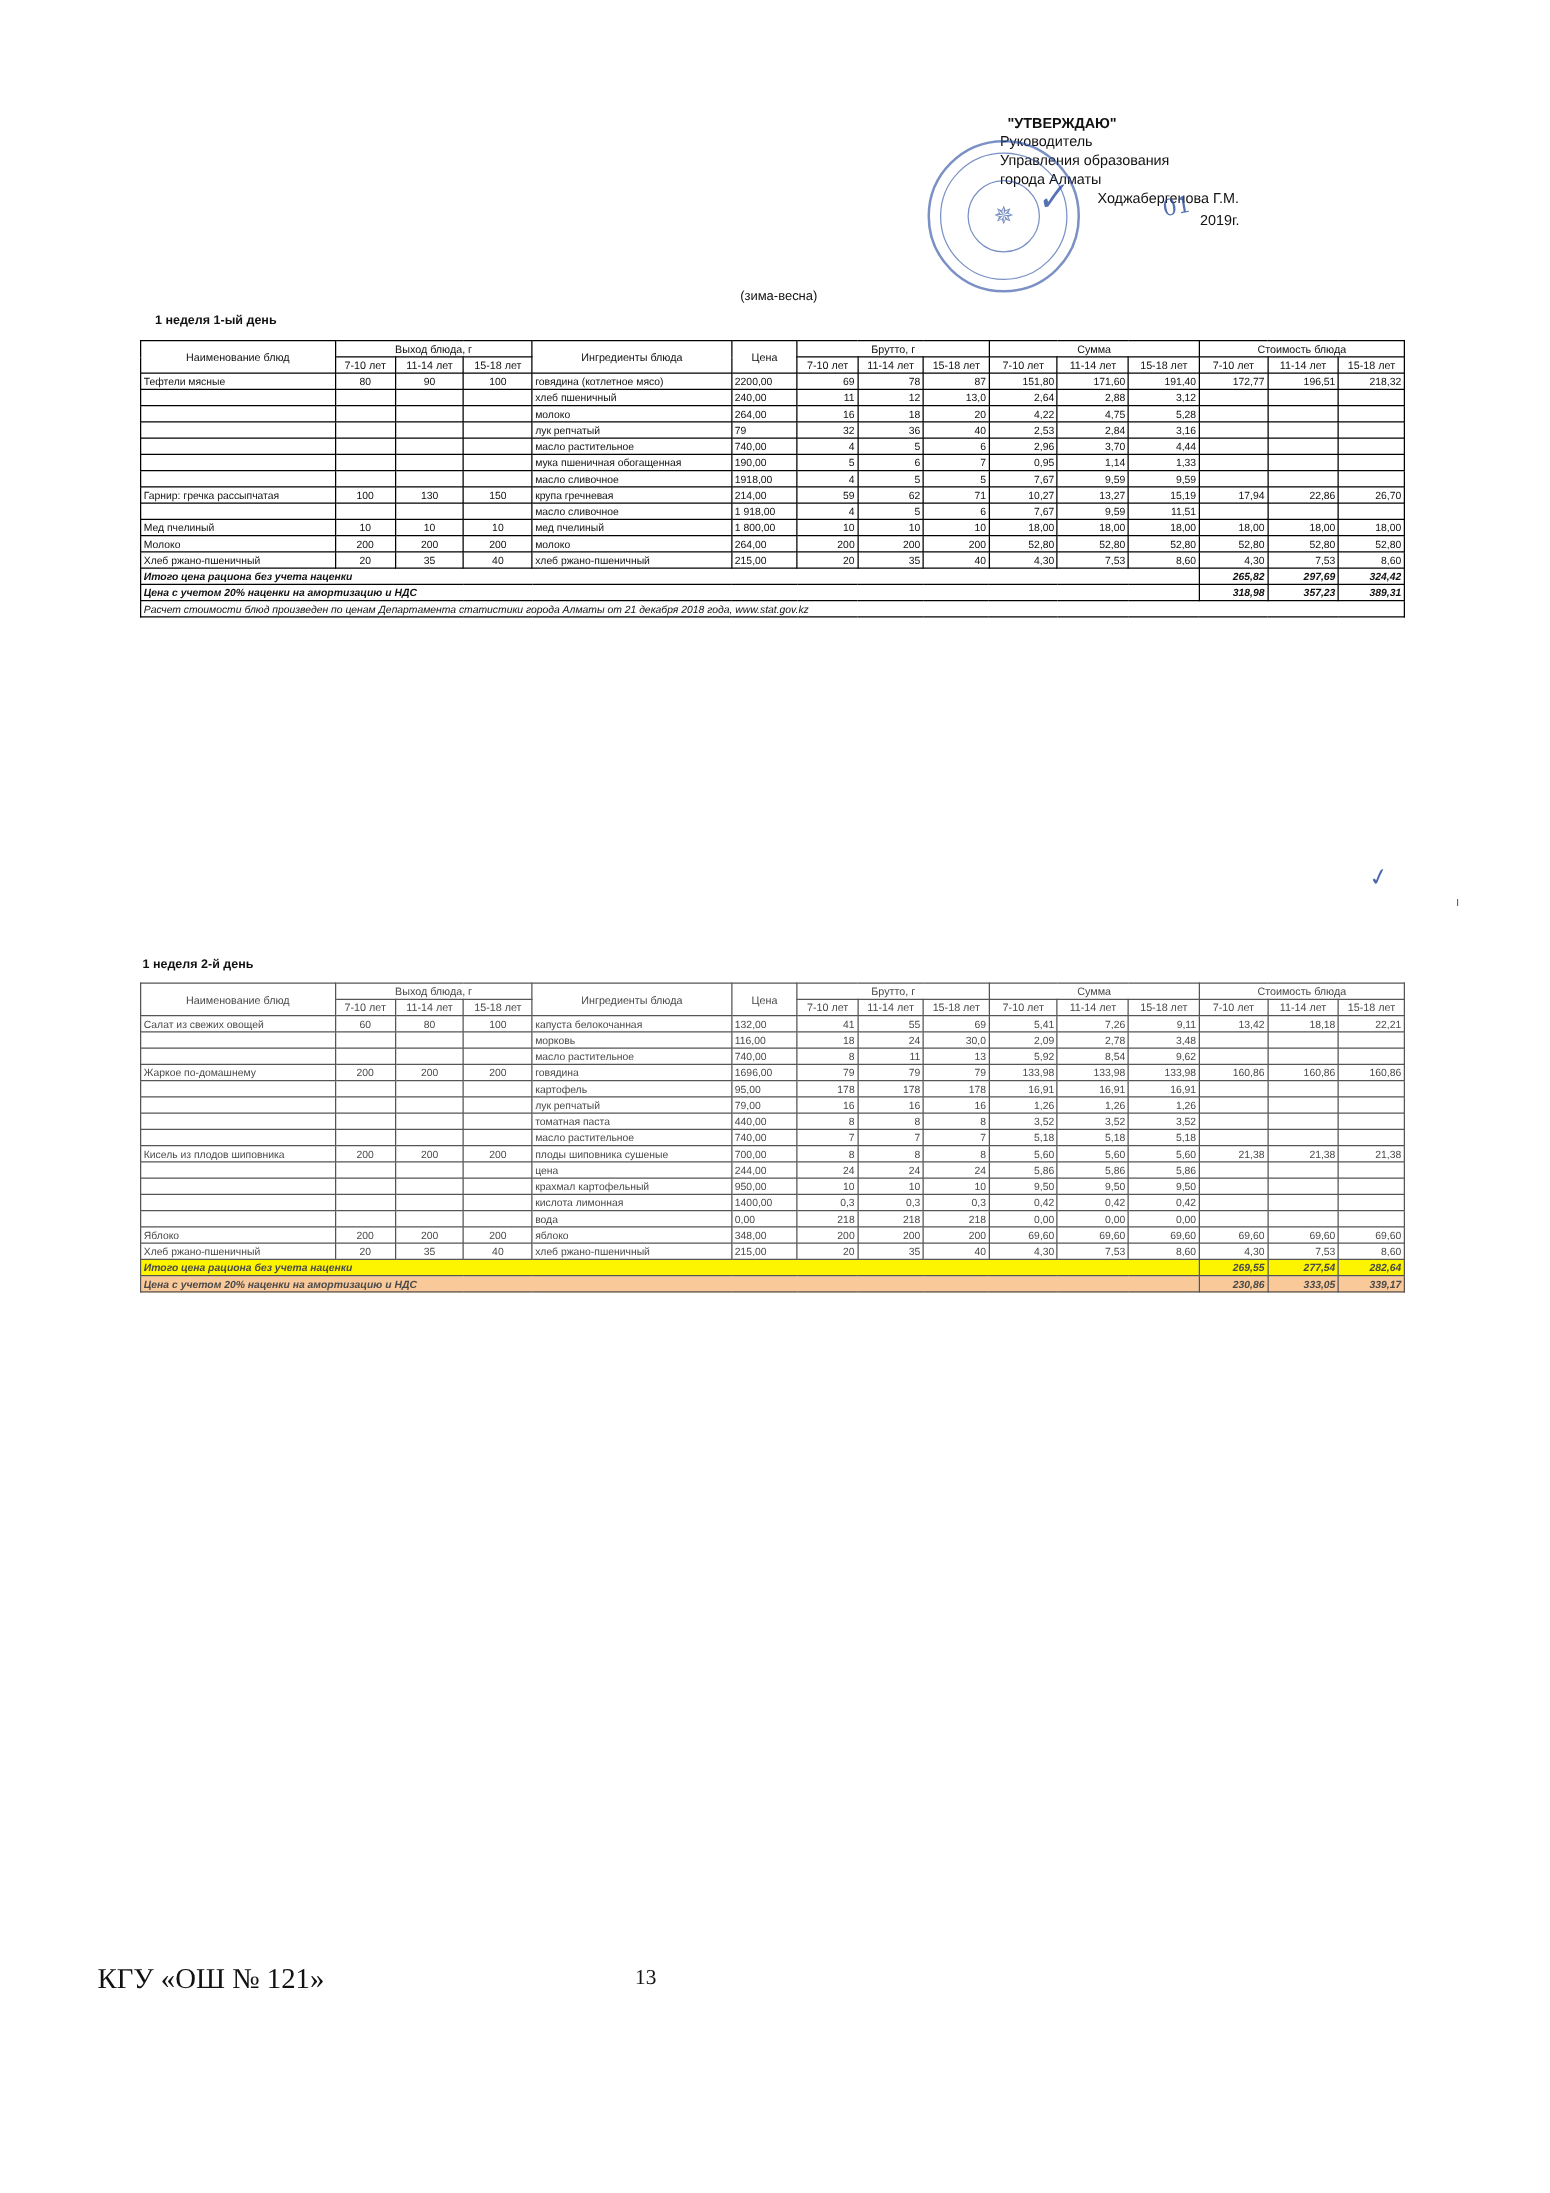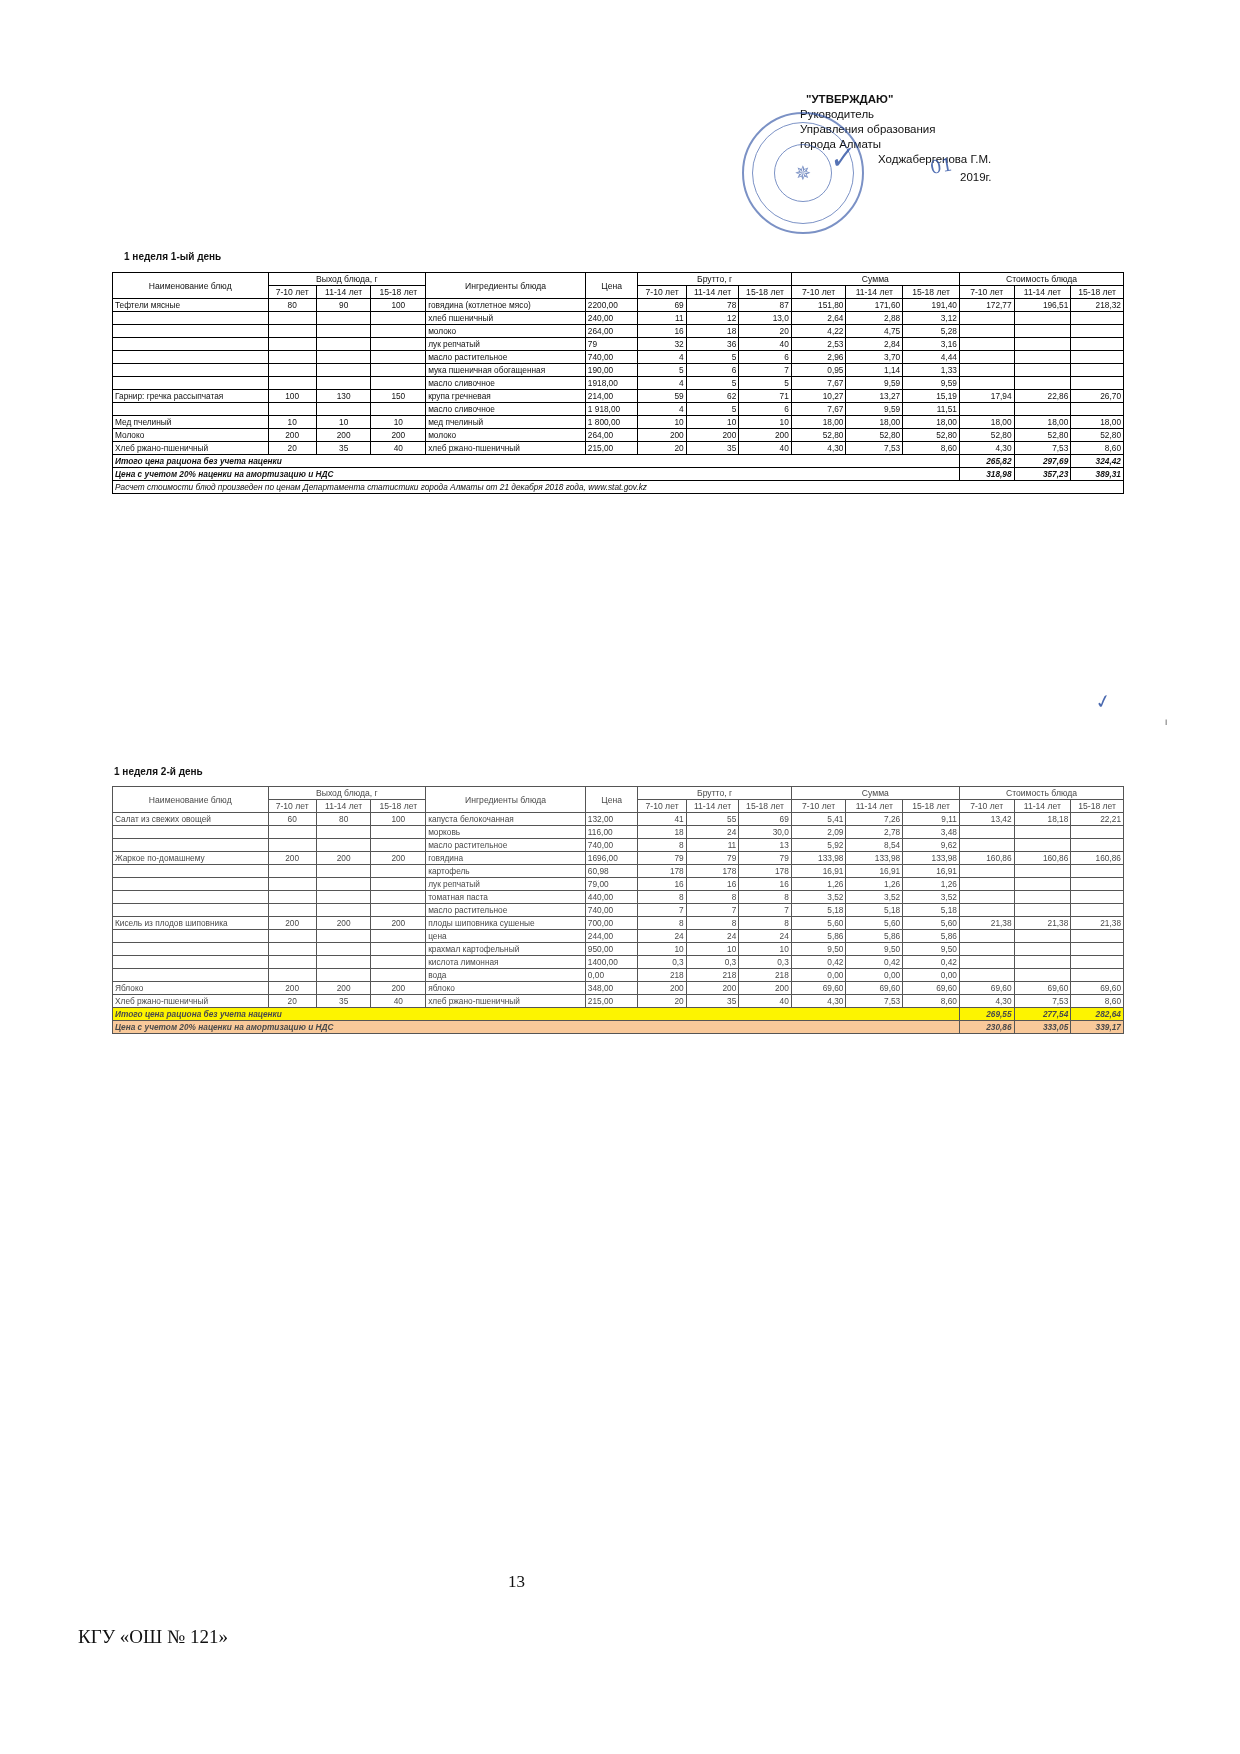--- a/index.html
+++ b/index.html
@@ -47,21 +47,21 @@
 
   #tbl1{left:112px;top:272px;width:1012px;}
   #tbl2{left:112px;top:786px;width:1012px;}
 
   
   #tbl2{color:#4a4a4a;}
   #tbl2 td,#tbl2 th{border-color:#555;}
   .hl-yellow{background:#fdf400;}
   .hl-orange{background:#f9c99a;}
 
-  .footer-left{position:absolute;left:78px;top:1626px;font-family:"Liberation Serif",serif;font-size:19px;}
+  .footer-left{position:absolute;left:78px;top:1570px;font-family:"Liberation Serif",serif;font-size:23px;}
   .footer-page{position:absolute;left:508px;top:1572px;font-family:"Liberation Serif",serif;font-size:17px;}
 </style>
 </head>
 <body>
 
 <div class="page">
 
   <div class="approval">
     <div class="ttl ln">"УТВЕРЖДАЮ"</div>
     <div class="ln">Руководитель</div>
@@ -75,20 +75,21 @@
     <div class="stamp-txt">
       <span style="transform:rotate(-125deg) translate(0,-52px) rotate(125deg);"></span>
     </div>
     <div class="stamp-star">✵</div>
   </div>
   <div class="signature">✓</div>
   <div class="sig-small">01</div>
   <div class="sig-right">✓</div>
   <div class="tick-right">।</div>
 
+  <div class="doc-sub">(зима-весна)</div>
 
   <div class="day-label" id="day1-label">1 неделя 1-ый день</div>
   <div class="day-label" id="day2-label">1 неделя 2-й день</div>
 
   <table class="menu" id="tbl1">
     <colgroup>
       <col style="width:148px">
         <col style="width:46px">
         <col style="width:52px">
         <col style="width:52px">
@@ -463,21 +464,21 @@
           <td class="r">160,86</td>
           <td class="r">160,86</td>
           <td class="r">160,86</td>
         </tr>
         <tr>
           <td class="l"></td>
           <td class="c"></td>
           <td class="c"></td>
           <td class="c"></td>
           <td class="l">картофель</td>
-          <td class="l">60,98</td>
+          <td class="l">95,00</td>
           <td class="r">178</td>
           <td class="r">178</td>
           <td class="r">178</td>
           <td class="r">16,91</td>
           <td class="r">16,91</td>
           <td class="r">16,91</td>
           <td class="r"></td>
           <td class="r"></td>
           <td class="r"></td>
         </tr>

